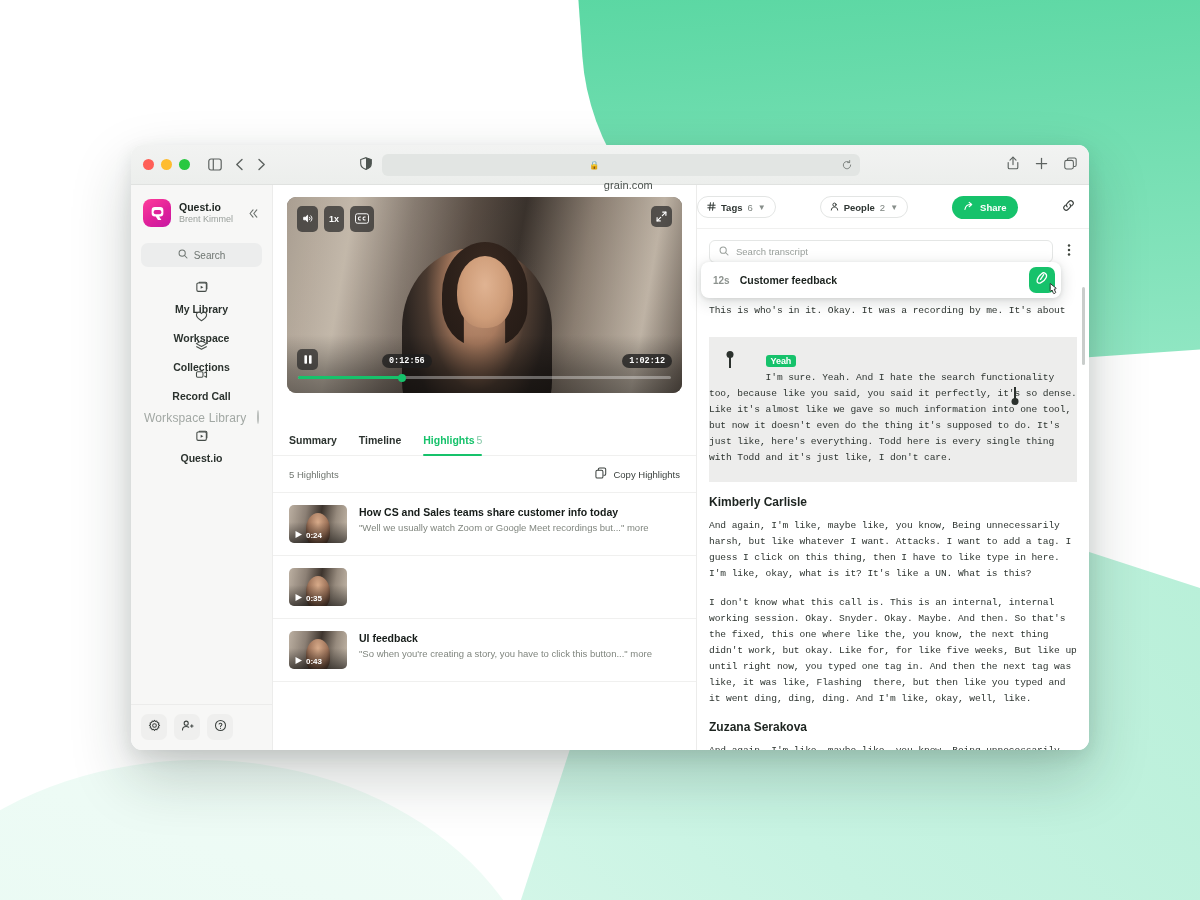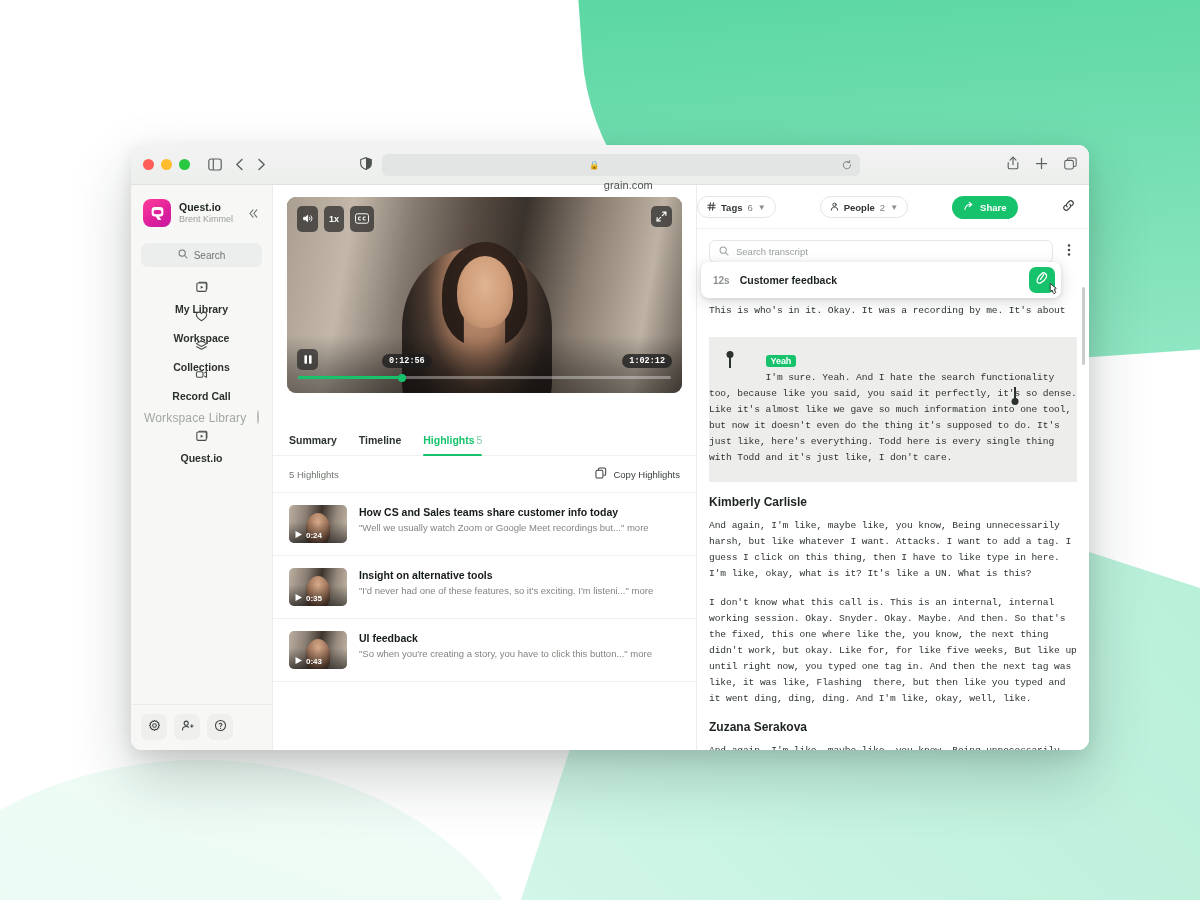--- a/index.html
+++ b/index.html
@@ -705,27 +705,20 @@
           <div class="hl-thumb">
             <div class="p"></div>
               <div class="shade"></div>
             <span class="play">
                 <svg width="9" height="9" viewBox="0 0 9 9" fill="currentColor">
                   <polygon points="1.5,1 8,4.5 1.5,8"></polygon>
                 </svg>
               </span>
             <span class="dur">0:35</span>
           </div>
-          <div class="hl-body">
-            <div class="hl-title">Insight on alternative tools</div>
-            <div class="hl-quote">
-              <span>"I'd never had one of these features, so it's exciting. I'm listeni..."</span>
-              <span class="more">more</span>
-            </div>
-          </div>
         </div>
 
         <div class="hl-item">
           <div class="hl-thumb">
             <div class="p"></div>
               <div class="shade"></div>
             <span class="play">
                 <svg width="9" height="9" viewBox="0 0 9 9" fill="currentColor">
                   <polygon points="1.5,1 8,4.5 1.5,8"></polygon>
                 </svg>

